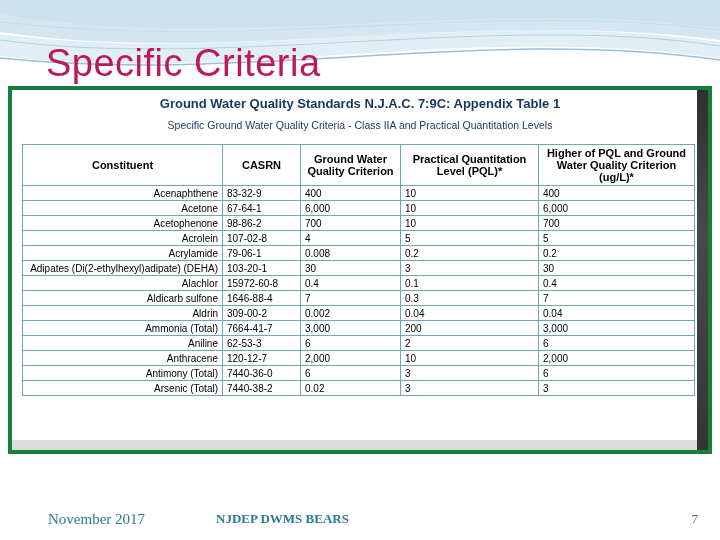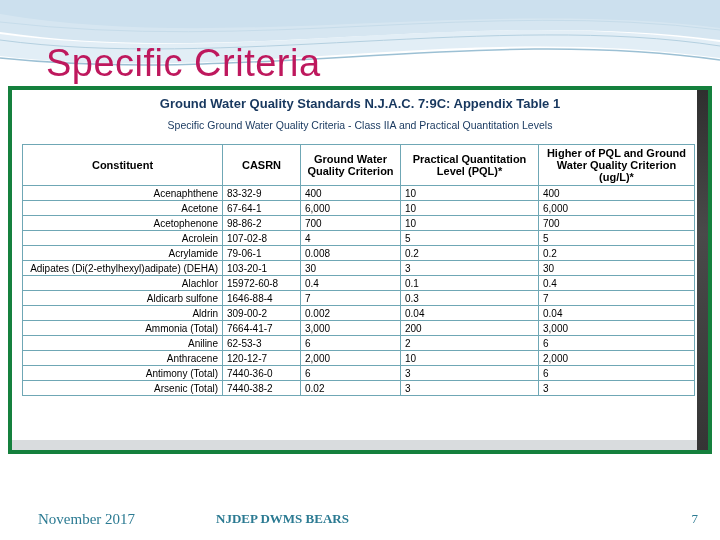--- a/index.html
+++ b/index.html
@@ -41,21 +41,21 @@
   td.c-num  { text-align:left; padding-right:8px; }
   .scroll-strip {
     position:absolute; right:0; top:0; width:11px; height:100%;
     background:linear-gradient(180deg,#2f2f2f 0%,#4a4a4a 40%,#353535 100%);
   }
   .shot-bottom {
     position:absolute; bottom:0; left:0; right:11px; height:10px;
     background:#d9dcde;
   }
   .footer-left {
-    position:absolute; left:38px; bottom:12px; font-size:15px;
+    position:absolute; left:48px; bottom:12px; font-size:15px;
     color:#2b7a92; font-family:"Liberation Serif", serif;
   }
   .footer-center {
     position:absolute; left:216px; bottom:13px; font-size:13px; font-weight:bold;
     color:#2b7a92; font-family:"Liberation Serif", serif;
   }
   .footer-right {
     position:absolute; right:22px; bottom:13px; font-size:13px;
     color:#2b7a92; font-family:"Liberation Serif", serif;
   }

